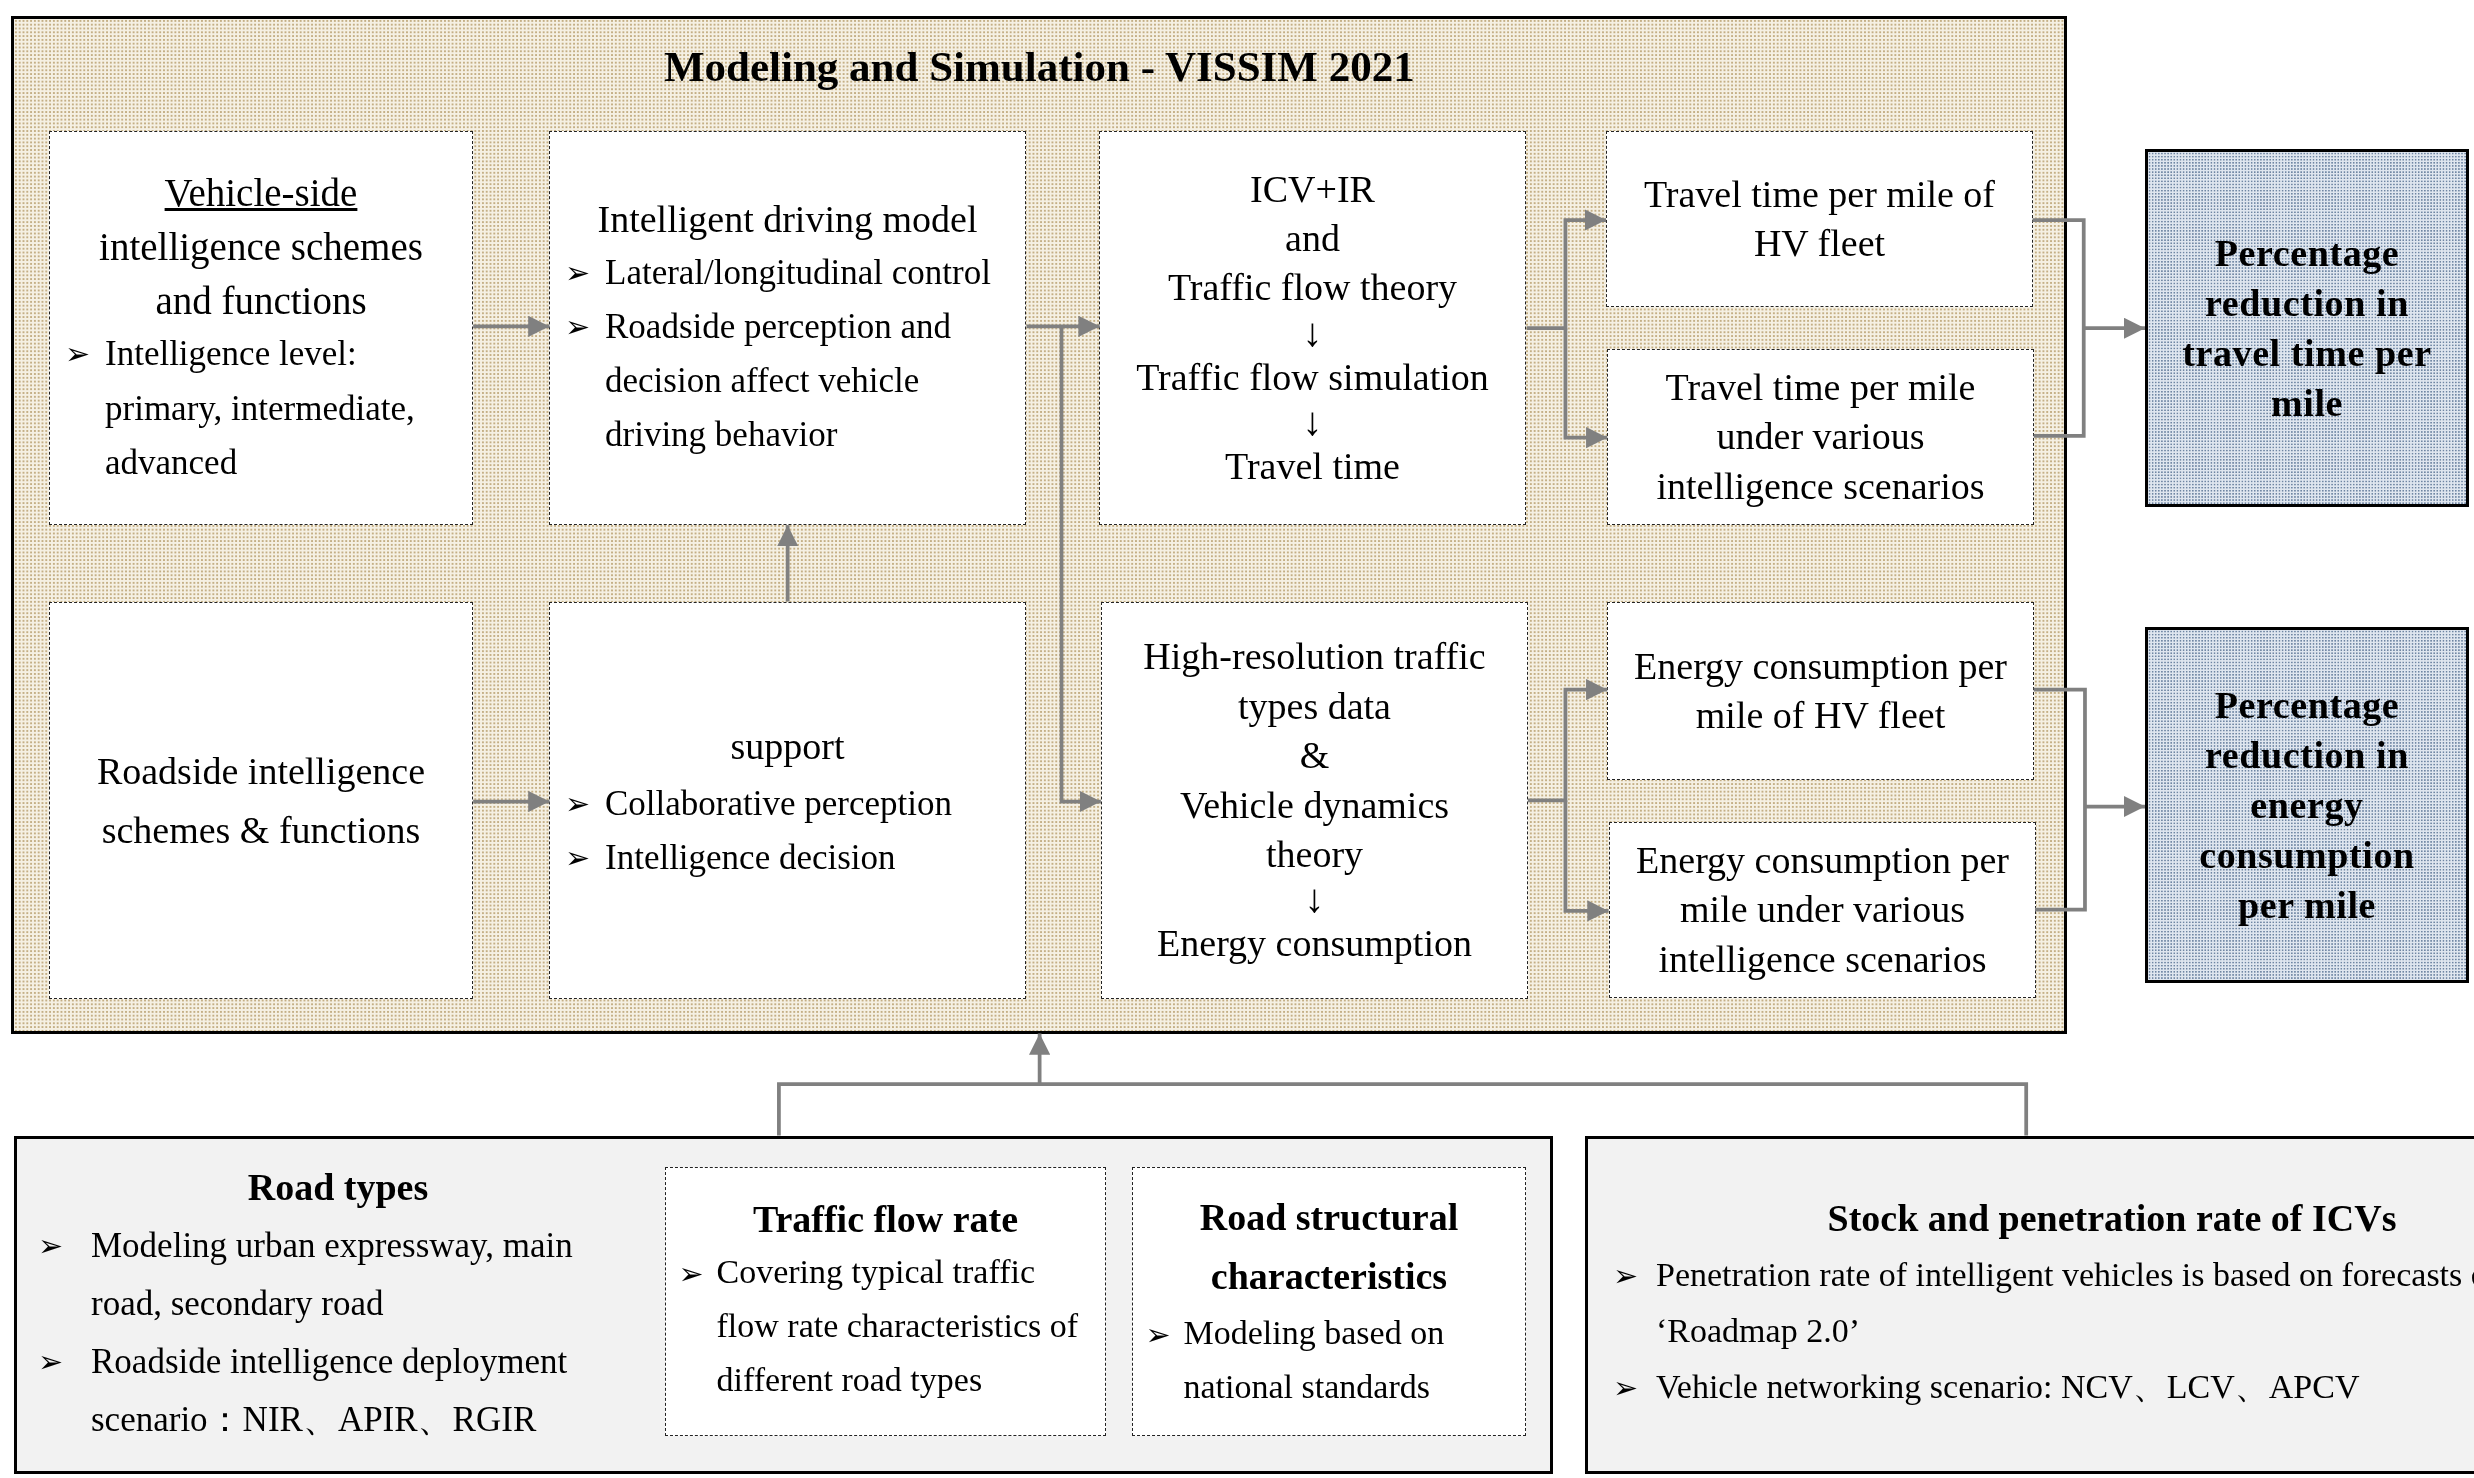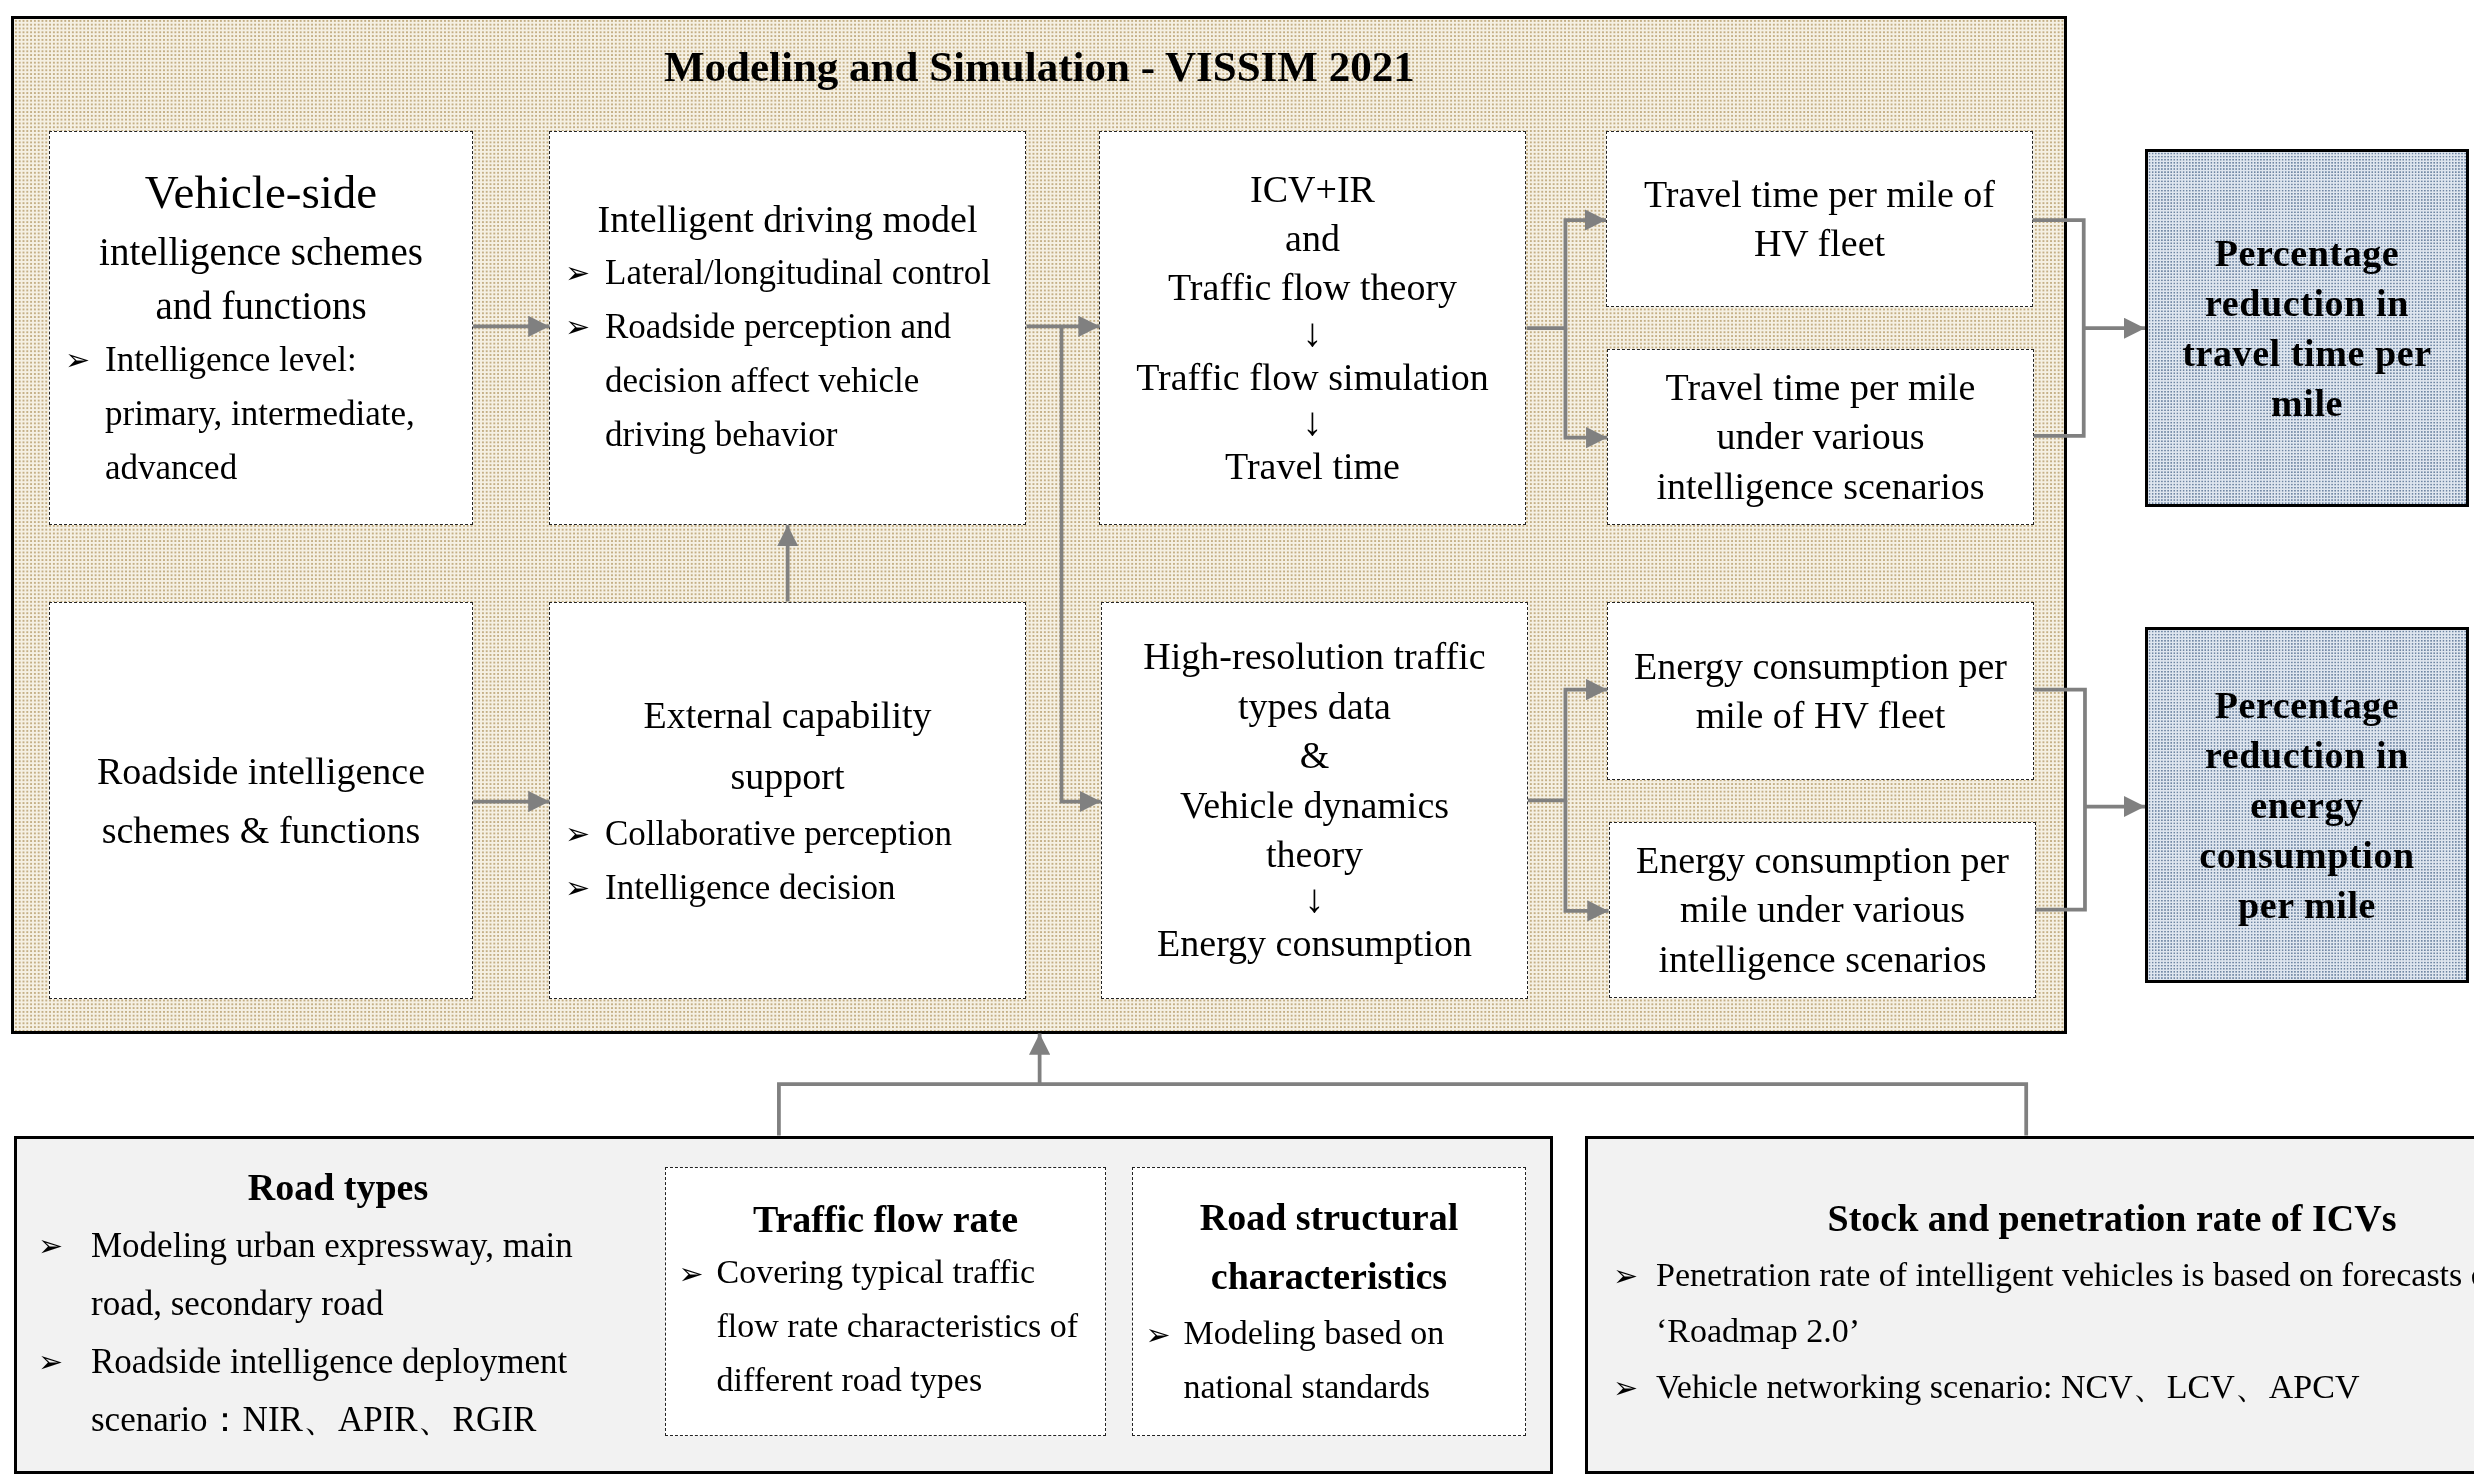--- a/index.html
+++ b/index.html
@@ -30,21 +30,21 @@
   .arrow-small { font-size:40px; line-height:1; }
   svg.connectors { position:absolute; left:0; top:0; width:2475px; height:1478px; pointer-events:none; }
 </style>
 </head>
 <body>
 
 <div class="abs main-frame"></div>
 <div class="abs main-title">Modeling and Simulation - VISSIM 2021</div>
 
 <div class="abs box" style="left:49px; top:131px; width:424px; height:394px; align-items:stretch;">
-  <span class="center-line" style="font-size:47px;">Vehicle-side</span>
+  <span class="center-line" style="font-size:39px;text-decoration:underline;">Vehicle-side</span>
   <span class="center-line" style="font-size:39px;">intelligence schemes</span>
   <span class="center-line" style="font-size:39px;">and functions</span>
   <div class="bullet" style="font-size:35px; line-height:1.55;">
     <span class="mark" style="line-height:1.8;">➢</span>
     <span class="txt">Intelligence level: primary, intermediate, advanced</span>
   </div>
 </div>
 
 <div class="abs box" style="left:549px; top:131px; width:477px; height:394px; align-items:stretch;">
   <span class="center-line" style="font-size:38px;">Intelligent driving model</span>
@@ -75,21 +75,20 @@
 <div class="abs box" style="left:1607px; top:349px; width:427px; height:176px; padding:12px 19px; line-height:1.3;">
   <span>Travel time per mile under various intelligence scenarios</span>
 </div>
 
 <div class="abs box" style="left:49px; top:602px; width:424px; height:397px; line-height:1.55;">
   <span>Roadside intelligence</span>
   <span>schemes &amp; functions</span>
 </div>
 
 <div class="abs box" style="left:549px; top:602px; width:477px; height:397px; align-items:stretch;">
-  <span class="center-line" style="font-size:38px; line-height:1.6;">External capability</span>
   <span class="center-line" style="font-size:38px; line-height:1.6;">support</span>
   <div class="bullet" style="font-size:35px; line-height:1.55;">
     <span class="mark" style="line-height:1.8;">➢</span>
     <span class="txt">Collaborative perception</span>
   </div>
   <div class="bullet" style="font-size:35px; line-height:1.55;">
     <span class="mark" style="line-height:1.8;">➢</span>
     <span class="txt">Intelligence decision</span>
   </div>
 </div>

